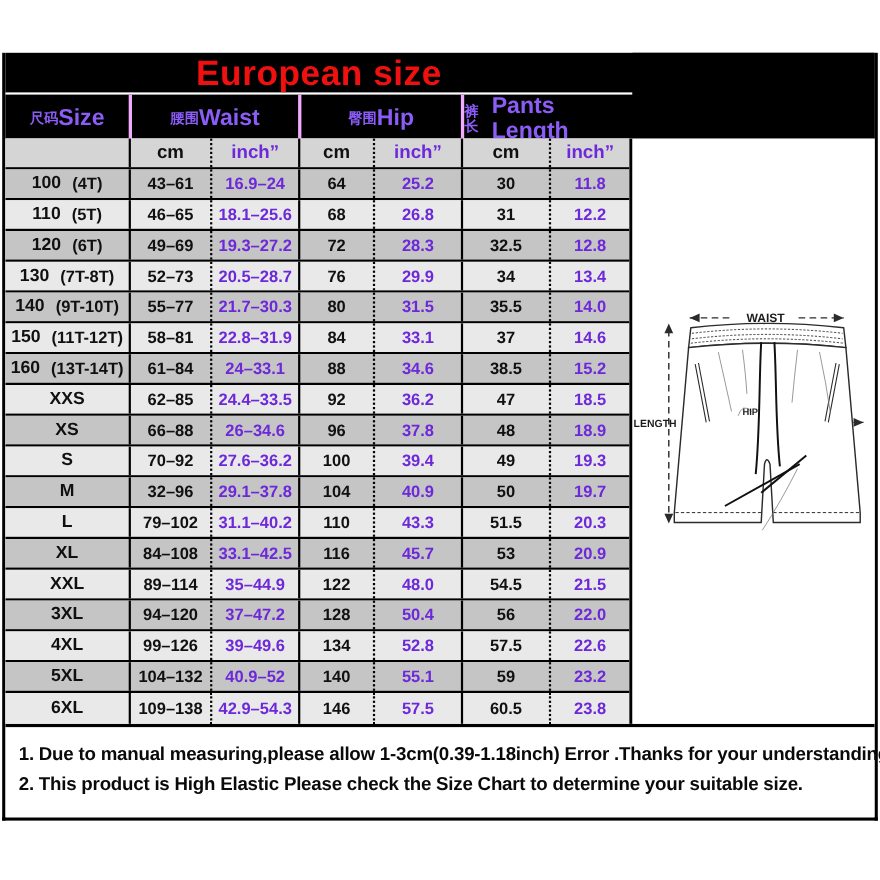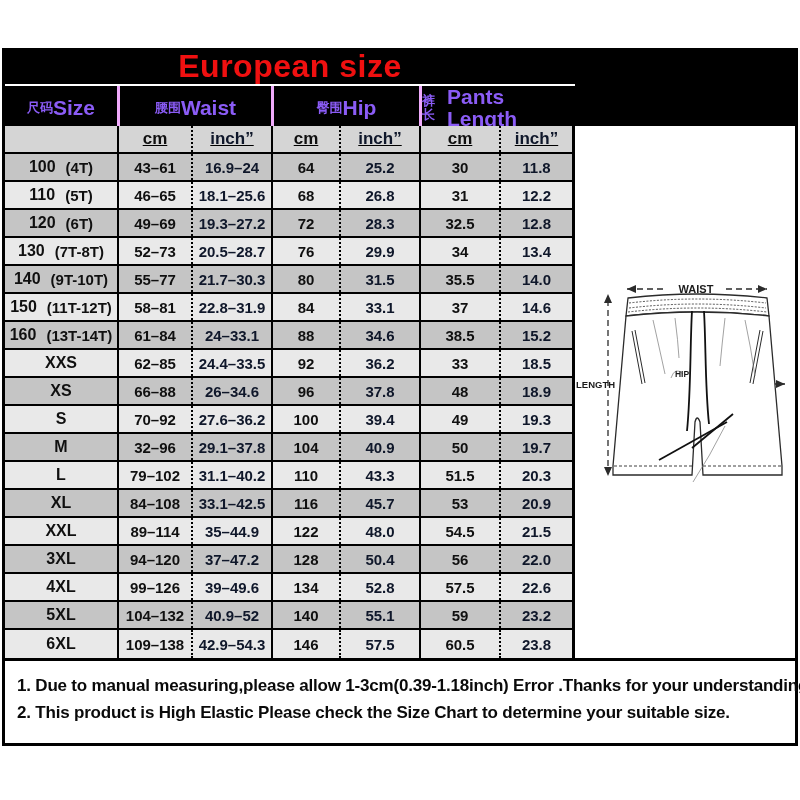--- a/index.html
+++ b/index.html
@@ -26,22 +26,22 @@
   
   .mid { display:flex; background:#fff; }
   .size-table { width:570px; border-right:3px solid #000; }
   .grid-row { display:grid; grid-template-columns:112px 74px 80px 68px 80px 80px 73px;
               height:28px; border-bottom:2px solid #000; }
   .grid-row:last-child { border-bottom:none; }
   .cell { display:flex; align-items:center; justify-content:center;
           font-size:15px; font-weight:bold; color:#101010; overflow:hidden; white-space:nowrap; }
   .b-solid { border-left:2px solid #000; }
   .b-dot   { border-left:2px dotted #000; }
-  .red  { color:#0f172a; }
-  .subhead { background:#d5d5d5;text-decoration:underline; }
+  .red  { color:#6d28d9; }
+  .subhead { background:#d5d5d5; }
   .subhead .cell { font-size:17px; }
   .trow.dark  { background:#c5c5c5; }
   .trow.light { background:#e9e9e9; }
   .size-cell { gap:10px; font-size:16px; }
   .size-cell .stag { font-size:15px; }
 
   .panel { flex:1; background:#fff; position:relative; }
   .panel svg { display:block; }
 
   
@@ -179,21 +179,21 @@
   </div>
           <div class="grid-row trow light">
     <div class="cell size-cell">
       <span class="snum">XXS</span>
 
     </div>
     <div class="cell b-solid">62–85</div>
     <div class="cell b-dot red">24.4–33.5</div>
     <div class="cell b-solid">92</div>
     <div class="cell b-dot red">36.2</div>
-    <div class="cell b-solid">33</div>
+    <div class="cell b-solid">47</div>
     <div class="cell b-dot red">18.5</div>
   </div>
           <div class="grid-row trow dark">
     <div class="cell size-cell">
       <span class="snum">XS</span>
 
     </div>
     <div class="cell b-solid">66–88</div>
     <div class="cell b-dot red">26–34.6</div>
     <div class="cell b-solid">96</div>

